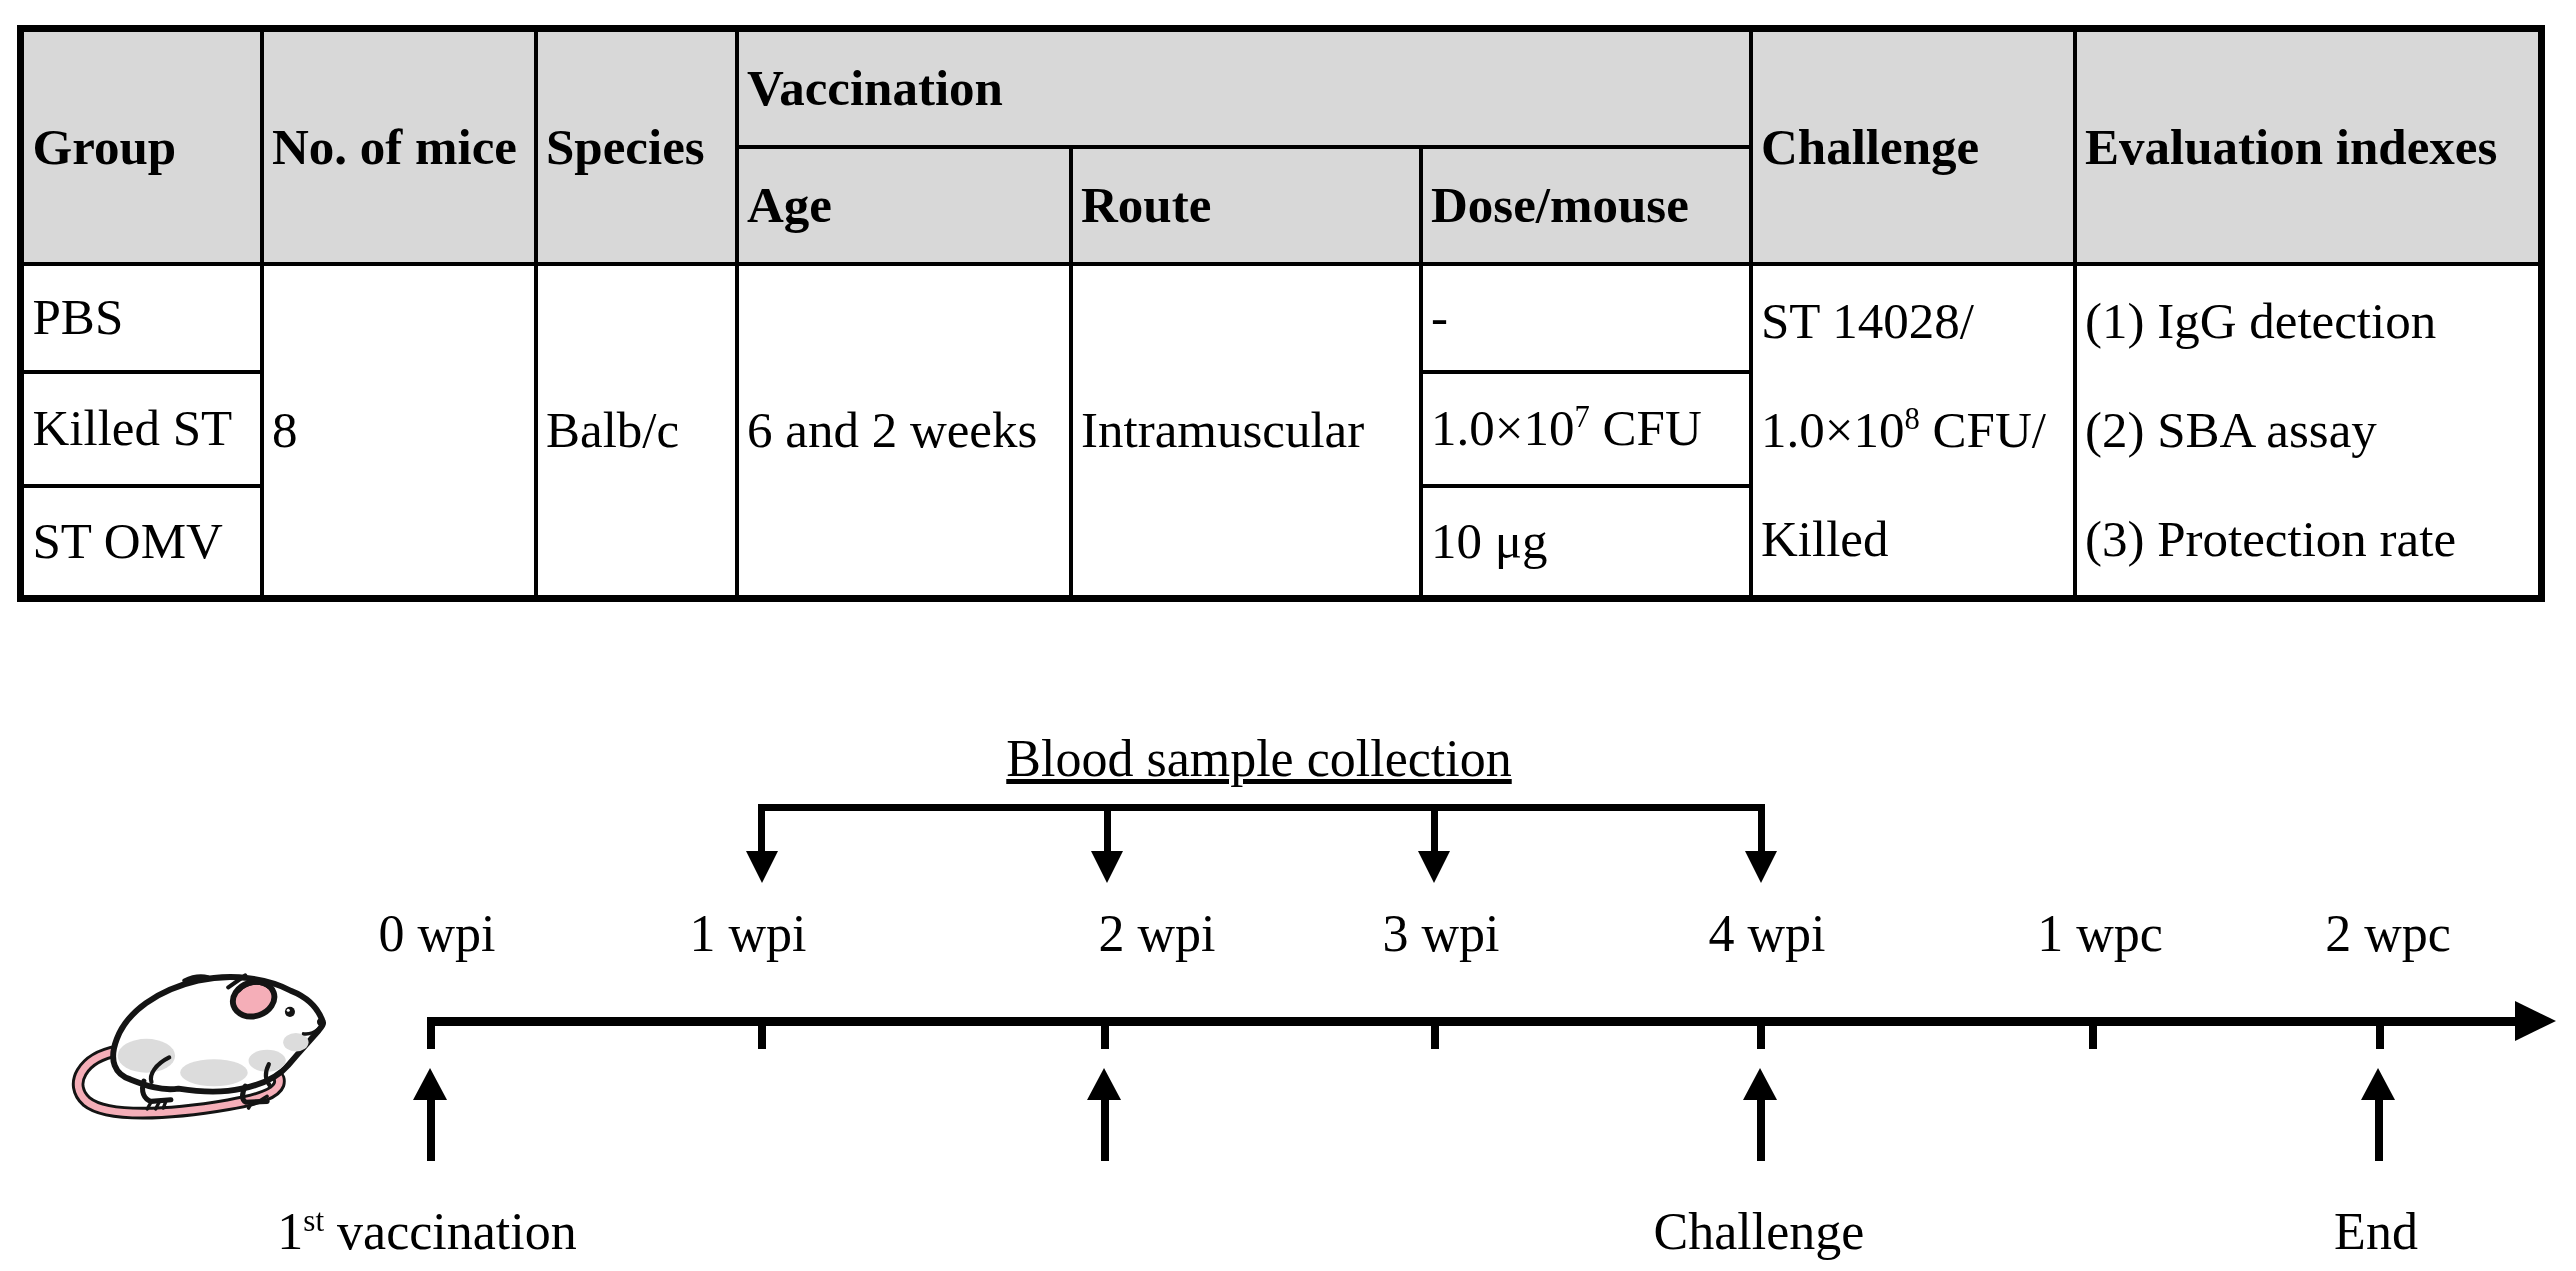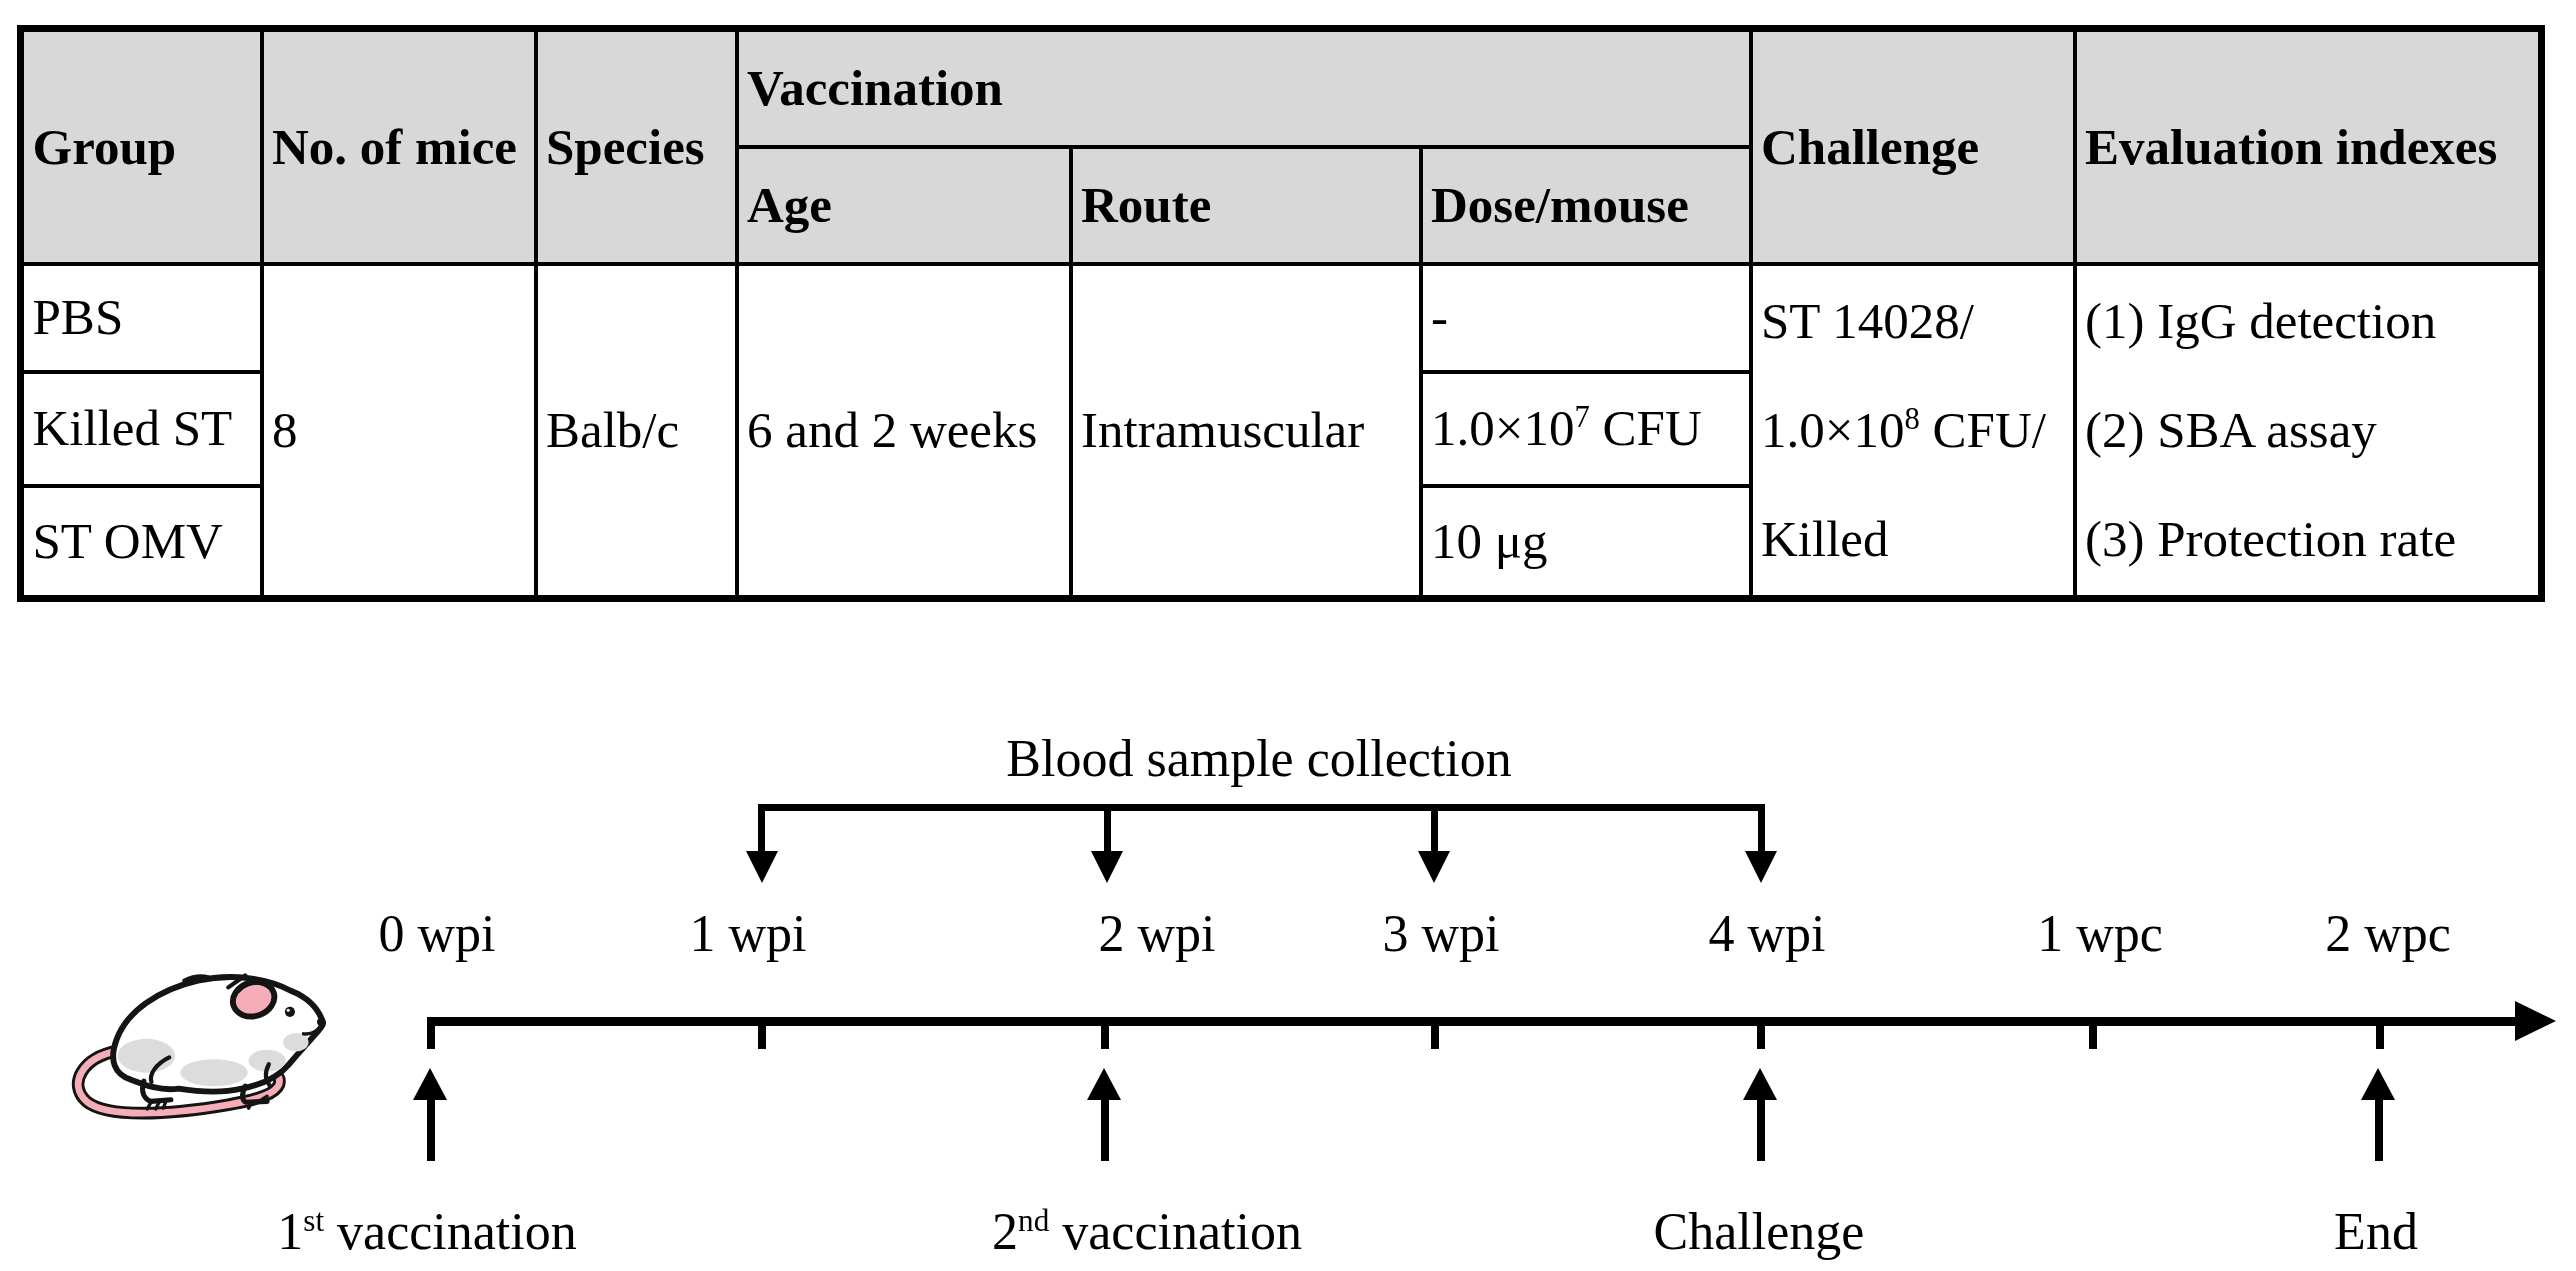--- a/index.html
+++ b/index.html
@@ -90,21 +90,21 @@
       <td>Killed ST</td>
       <td><span>1.0×10</span><sup>7</sup><span> CFU</span></td>
     </tr>
     <tr class="rr3">
       <td>ST OMV</td>
       <td>10 μg</td>
     </tr>
   </tbody>
     </table>
 
-  <div class="blood-label" style="left:1259px;top:729px;">Blood sample collection</div>
+  <div class="blood-label" style="left:1259px;top:729px;text-decoration:underline;">Blood sample collection</div>
 
   <div class="bracket"></div>
   <div class="b-stem" style="left:758px"></div>
   <div class="b-head" style="left:746px"></div>
   <div class="b-stem" style="left:1104px"></div>
   <div class="b-head" style="left:1091px"></div>
   <div class="b-stem" style="left:1431px"></div>
   <div class="b-head" style="left:1418px"></div>
   <div class="b-stem" style="left:1758px"></div>
   <div class="b-head" style="left:1745px"></div>
@@ -130,21 +130,20 @@
   <div class="u-head" style="left:413px"></div>
   <div class="u-stem" style="left:427px"></div>
   <div class="u-head" style="left:1087px"></div>
   <div class="u-stem" style="left:1101px"></div>
   <div class="u-head" style="left:1743px"></div>
   <div class="u-stem" style="left:1757px"></div>
   <div class="u-head" style="left:2361px"></div>
   <div class="u-stem" style="left:2375px"></div>
 
   <div class="event-label" style="left:427px"><span>1</span><sup>st</sup><span> vaccination</span></div>
-  <div class="event-label" style="left:1147px"><span>2</span><sup>nd</sup><span> vaccination</span></div>
   <div class="event-label" style="left:1759px">Challenge</div>
   <div class="event-label" style="left:2376px">End</div>
 
   <svg class="mouse" width="279" height="152" viewBox="0 0 330 180">
 
     <path d="M62,92 C18,100 2,132 24,152 C48,172 122,168 192,156 C227,150 248,143 252,132 C255,121 245,115 236,122" fill="none" stroke="#141414" stroke-width="15" stroke-linecap="round"></path>
     <path d="M62,92 C18,100 2,132 24,152 C48,172 122,168 192,156 C227,150 248,143 252,132 C255,121 245,115 236,122" fill="none" stroke="#f5aeb8" stroke-width="8" stroke-linecap="round"></path>
 
     <path d="M304,58 C298,40 284,28 266,21 C238,6 196,0 156,9 C108,20 72,46 60,78 C50,104 58,120 76,126 C94,133 112,140 133,137 C158,141 186,142 208,137 C232,132 252,122 263,109 C276,94 292,76 299,68 C303,63 305,60 304,58 Z" fill="#ffffff" stroke="#141414" stroke-width="7" stroke-linejoin="round"></path>
 

